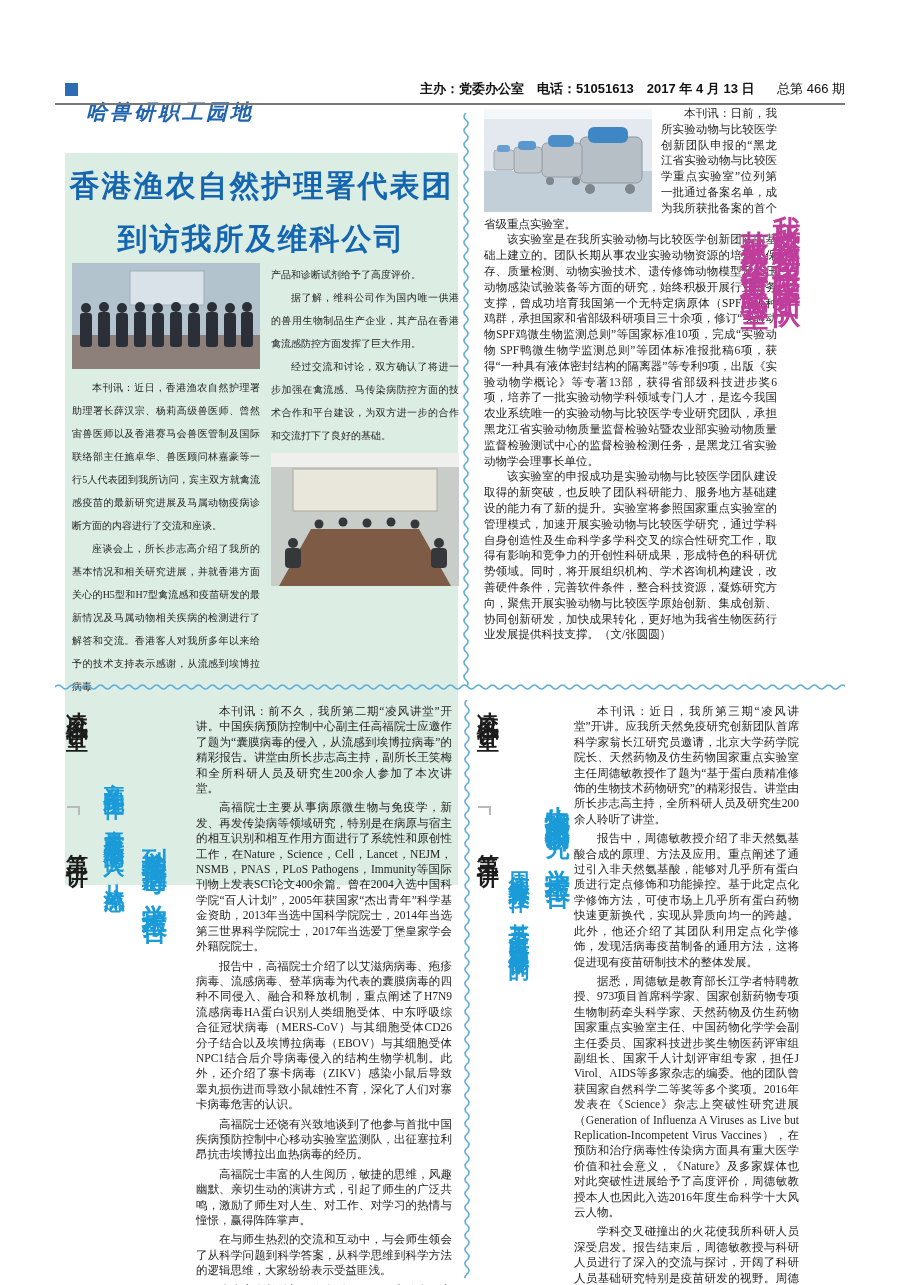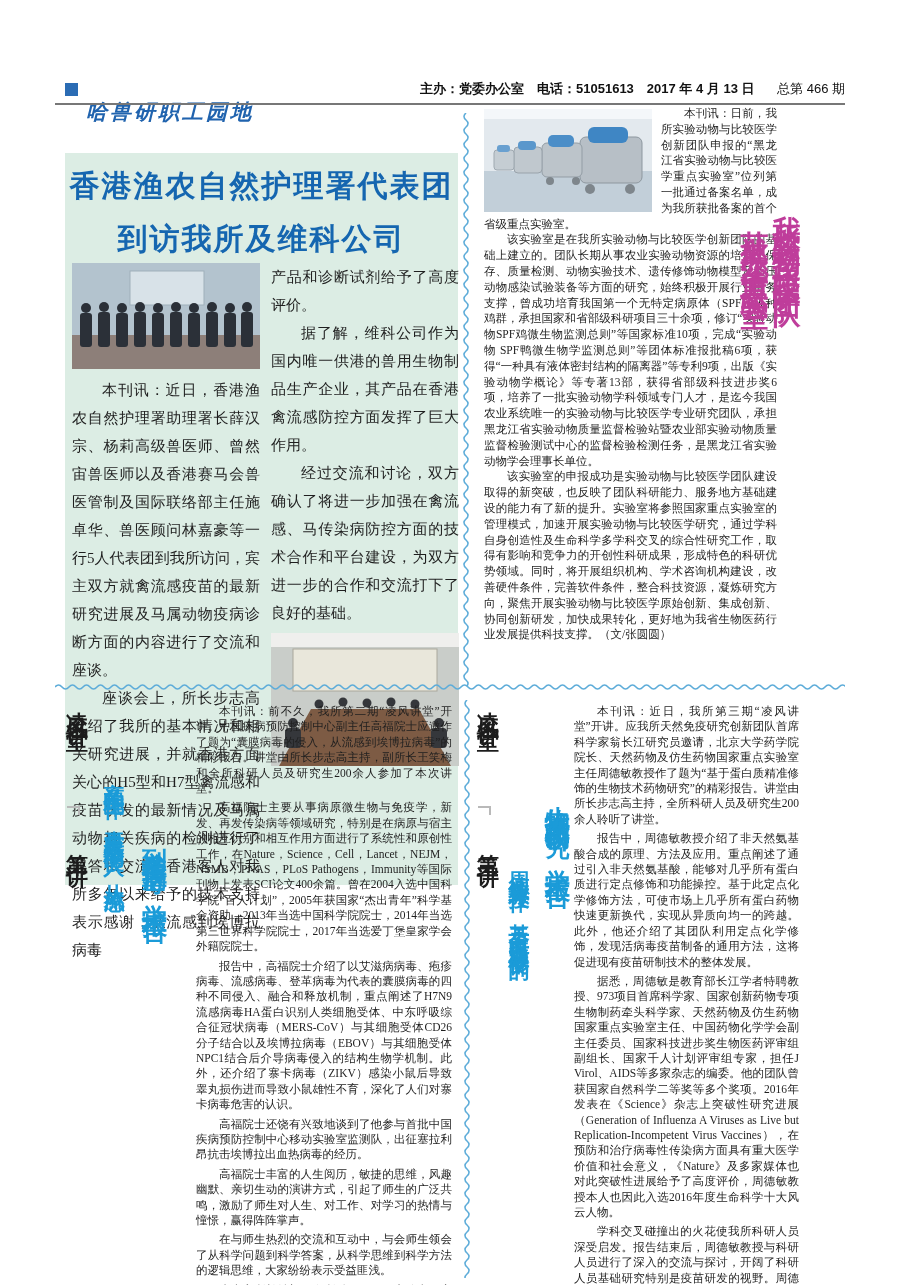--- a/index.html
+++ b/index.html
@@ -18,21 +18,21 @@
               font-weight:normal; font-size:13px; color:#111; }
   .m-rule   { position:absolute; left:55px; top:103px; width:790px; border-top:2px solid #777; }
 
   
   .art-visit { position:absolute; left:65px; top:105px; width:393px; height:732px; background:#dcede4;margin-top:48px; }
   .av-title { text-align:center; color:#1566b0; font-family:"DejaVu Sans","Liberation Sans",sans-serif;
               font-weight:bold; font-size:30px; letter-spacing:2px; margin:0; }
   .av-t1 { padding-top:13px; }
   .av-t2 { padding-top:12px; }
   .av-cols { position:absolute; left:7px; top:110px; right:7px; bottom:6px; display:flex; gap:11px; }
-  .av-col { width:188px; font-size:15px; line-height:28px; text-align:justify; color:#1f1f1f; }
+  .av-col { width:188px; font-size:10px; line-height:23px; text-align:justify; color:#1f1f1f; }
   .av-col p { margin:0; text-indent:2em; }
   .av-col2 p:first-child { text-indent:0; }
   .photo-frame { display:block; }
   .av-col .photo-frame { margin-bottom:7px; }
   .av-col2 .photo-frame { margin-top:6px; margin-bottom:0; }
 
   
   .art-lab { position:absolute; left:484px; top:106px; width:293px; }
   .art-lab p { margin:0; font-size:11.5px; line-height:15.8px; text-align:justify; text-indent:2em; color:#1f1f1f; }
   .lab-photo { float:left; width:168px; height:103px; margin:3px 9px 3px 0; }

